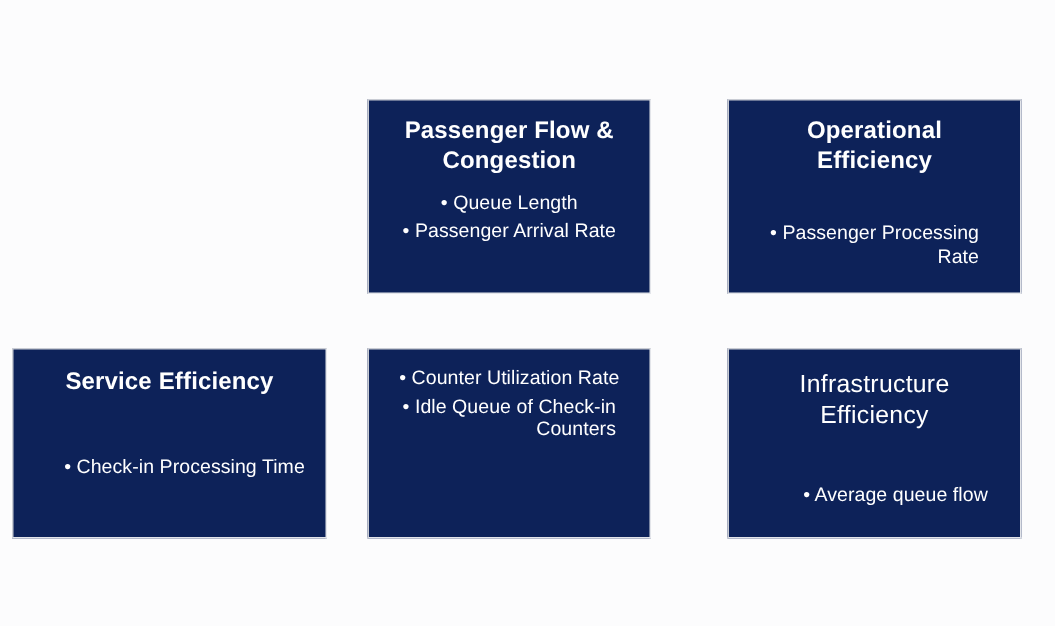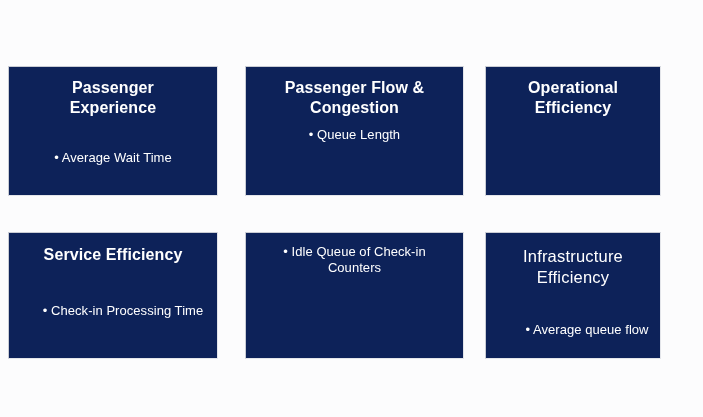--- a/index.html
+++ b/index.html
@@ -37,22 +37,22 @@
     color: #ffffff;
     overflow: hidden;
   }
 
   
   .r1 { top: 66px;  height: 130px; }
   
   .r2 { top: 232px; height: 127px; }
 
   .c1 { left: 8px;   width: 210px; }
-  .c2 { left: 245px; width: 219px; }
-  .c3 { left: 485px; width: 176px; }
+  .c2 { left: 245px; width: 189px; }
+  .c3 { left: 485px; width: 196px; }
 
   .card-title {
     font-size: 16px;
     font-weight: bold;
     line-height: 1.28;
     letter-spacing: 0.1px;
     width: 100%;
     padding: 0 6px;
     box-sizing: border-box;
     white-space: pre-line;
@@ -64,20 +64,21 @@
     letter-spacing: 0.2px;
   }
 
   .bullets {
     width: 100%;
     padding: 0 4px;
     box-sizing: border-box;
     display: flex;
     flex-direction: column;
     align-items: center;
+    text-align: right;
   }
 
   .bullet {
     font-size: 13px;
     font-weight: normal;
     line-height: 1.2;
     letter-spacing: 0.05px;
     white-space: pre-line;
   }
 
@@ -98,50 +99,49 @@
   .box-resource-allocation .bullets       { margin-top: 11px; gap: 3px; }
 
   .box-infrastructure-efficiency .card-title { margin-top: 13px; }
   .box-infrastructure-efficiency .bullets    { margin-top: 34px; margin-left: 28px; }
 </style>
 </head>
 <body>
 
 <div id="canvas">
 
-  <div class="card r1 c1 box-passenger-experience">
-    <div class="card-title">Passenger
-Experience</div>
-    <div class="bullets">
-      <div class="bullet">• Average Wait Time</div>
-    </div>
-  </div>
 
   <div class="card r1 c2 box-passenger-flow">
     <div class="card-title">Passenger Flow &amp;
 Congestion</div>
     <div class="bullets">
       <div class="bullet">• Queue Length</div>
+      <div class="bullet">• Passenger Arrival Rate</div>
     </div>
   </div>
 
   <div class="card r1 c3 box-operational-efficiency">
     <div class="card-title">Operational
 Efficiency</div>
+    <div class="bullets">
+      <div class="bullet">• Passenger Processing
+Rate</div>
+    </div>
   </div>
 
   <div class="card r2 c1 box-service-efficiency">
     <div class="card-title">Service Efficiency</div>
     <div class="bullets">
       <div class="bullet">• Check-in Processing Time</div>
     </div>
   </div>
 
   <div class="card r2 c2 box-resource-allocation">
     <div class="bullets">
+      <div class="bullet">• Counter Utilization Rate</div>
       <div class="bullet">• Idle Queue of Check-in
 Counters</div>
     </div>
   </div>
 
   <div class="card r2 c3 box-infrastructure-efficiency">
     <div class="card-title light">Infrastructure
 Efficiency</div>
     <div class="bullets">
       <div class="bullet">• Average queue flow</div>

